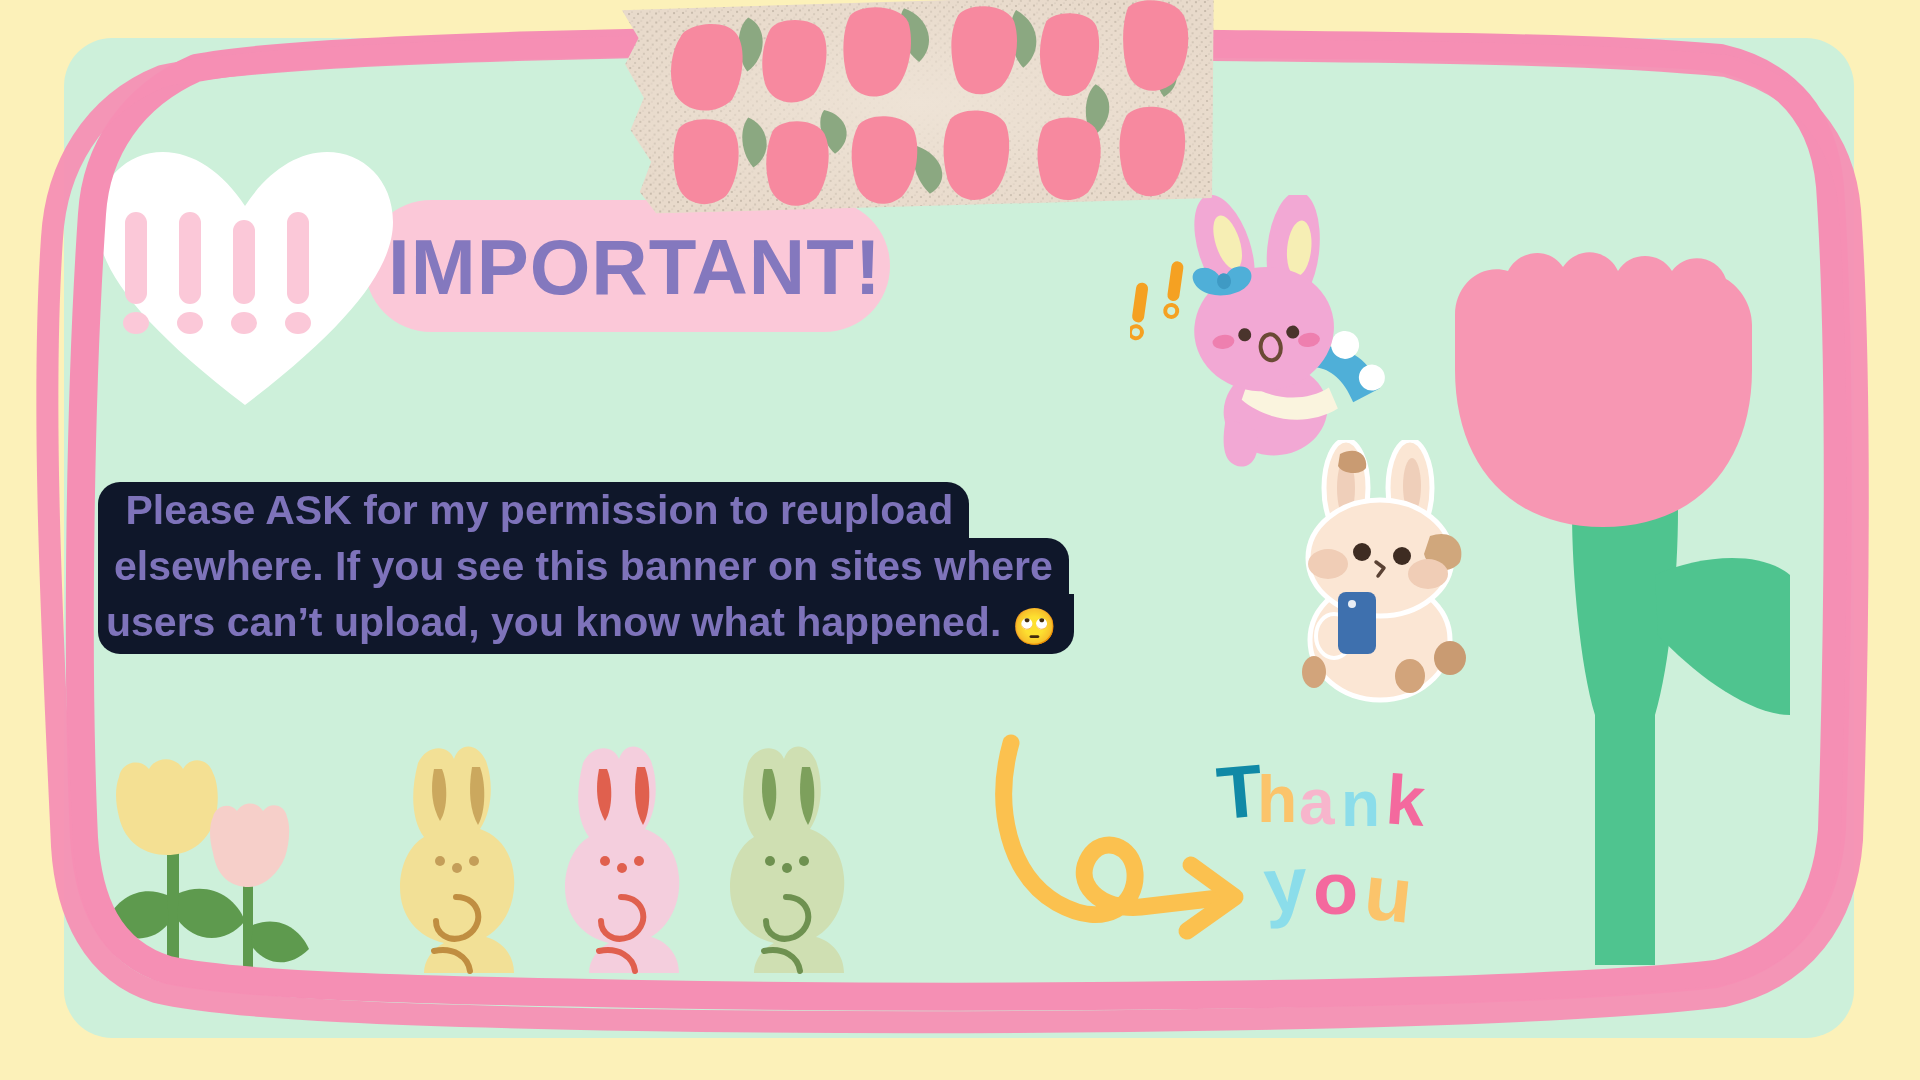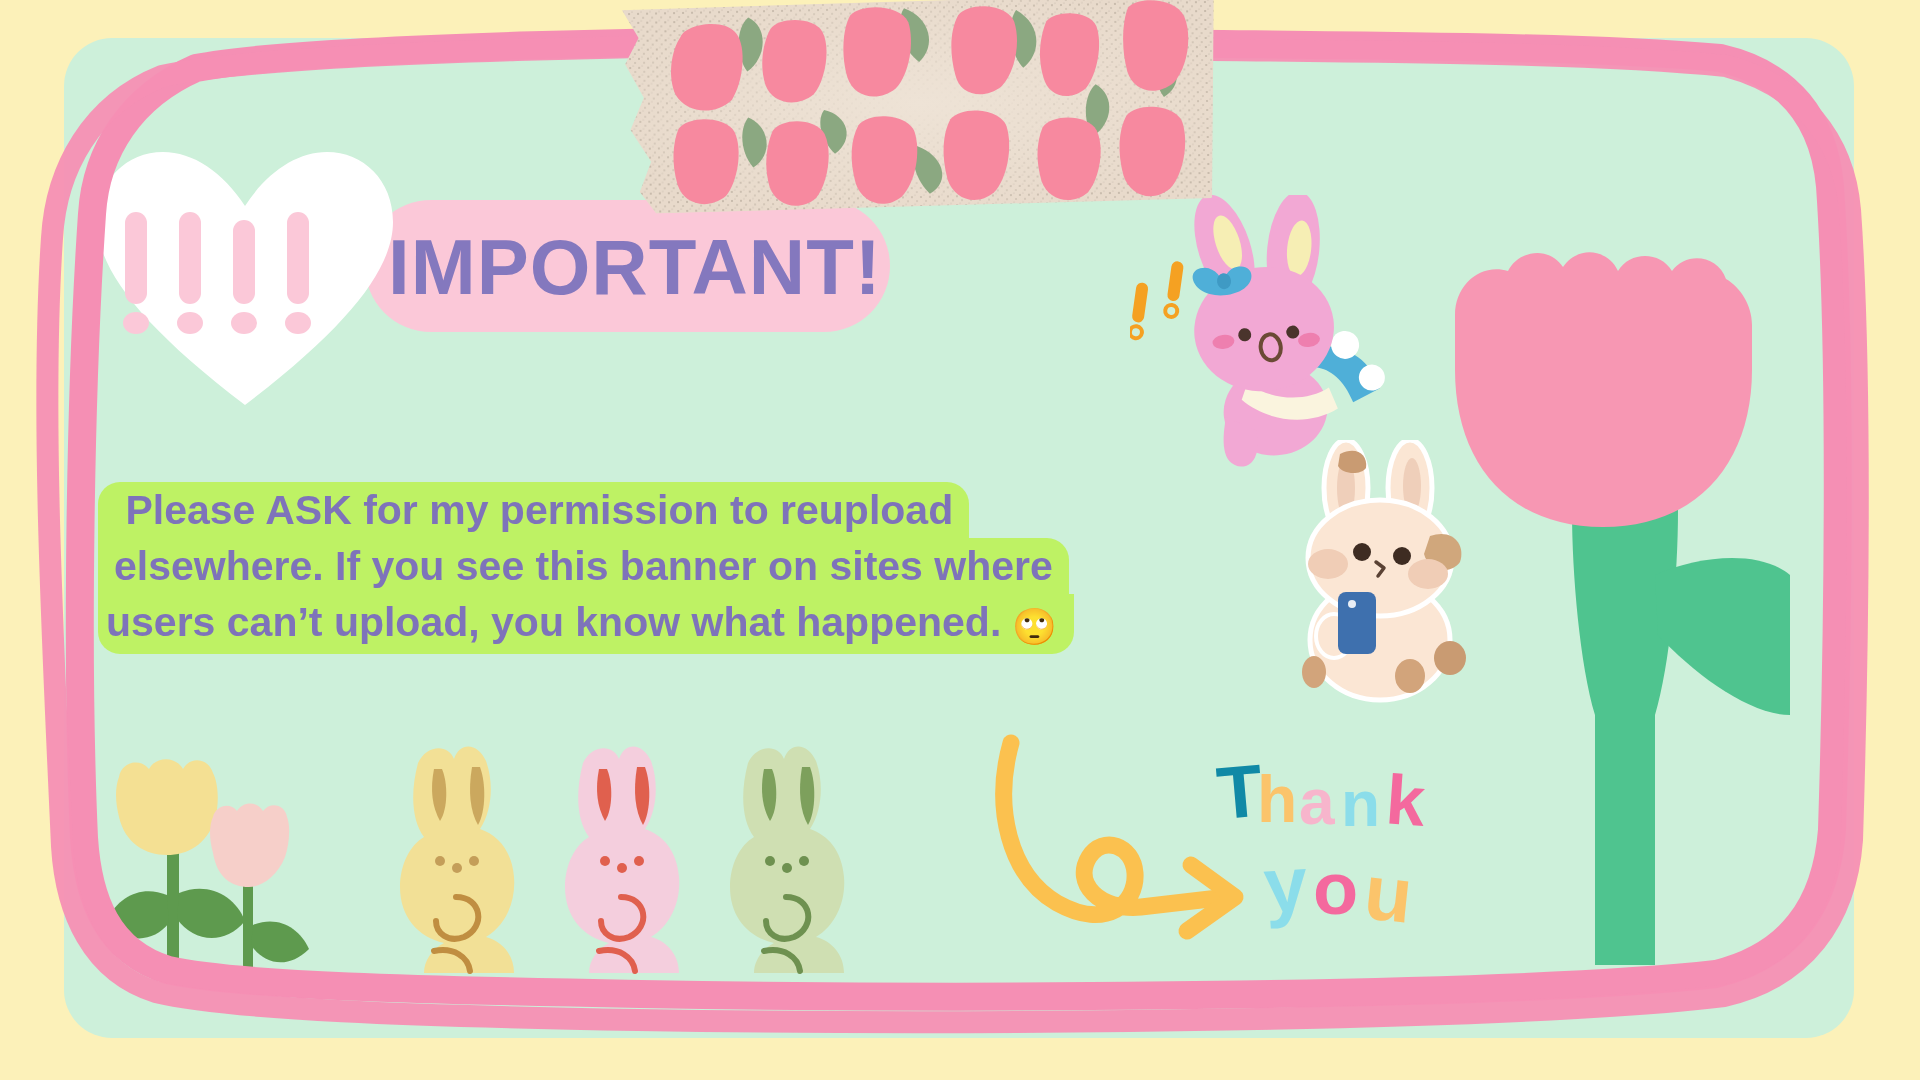--- a/index.html
+++ b/index.html
@@ -40,21 +40,21 @@
     left:388px; top:214px; width:500px; height:105px; z-index:5;
     display:flex; align-items:center;
     font-size:78px; font-weight:bold; color:#8478BE;
     letter-spacing:1px; line-height:1;
   }
 
   
   #body-block{ left:98px; top:482px; z-index:5; width:862px; }
   .body-line{
     display:inline-block;
-    background:#bef264;
+    background:#0f172a;
     color:#7E73BA;
     font-size:41px; font-weight:bold;
     line-height:1.19;
     padding:4px 16px 6px 16px;
     white-space:pre;
     box-decoration-break:clone;
   }
   .bl1{ border-radius:22px 22px 0 0; }
   .bl2{ border-radius:0 22px 0 0; margin-top:-3px;}
   .bl3{ border-radius:0 0 22px 22px; margin-top:-3px;padding-left:8px;}

